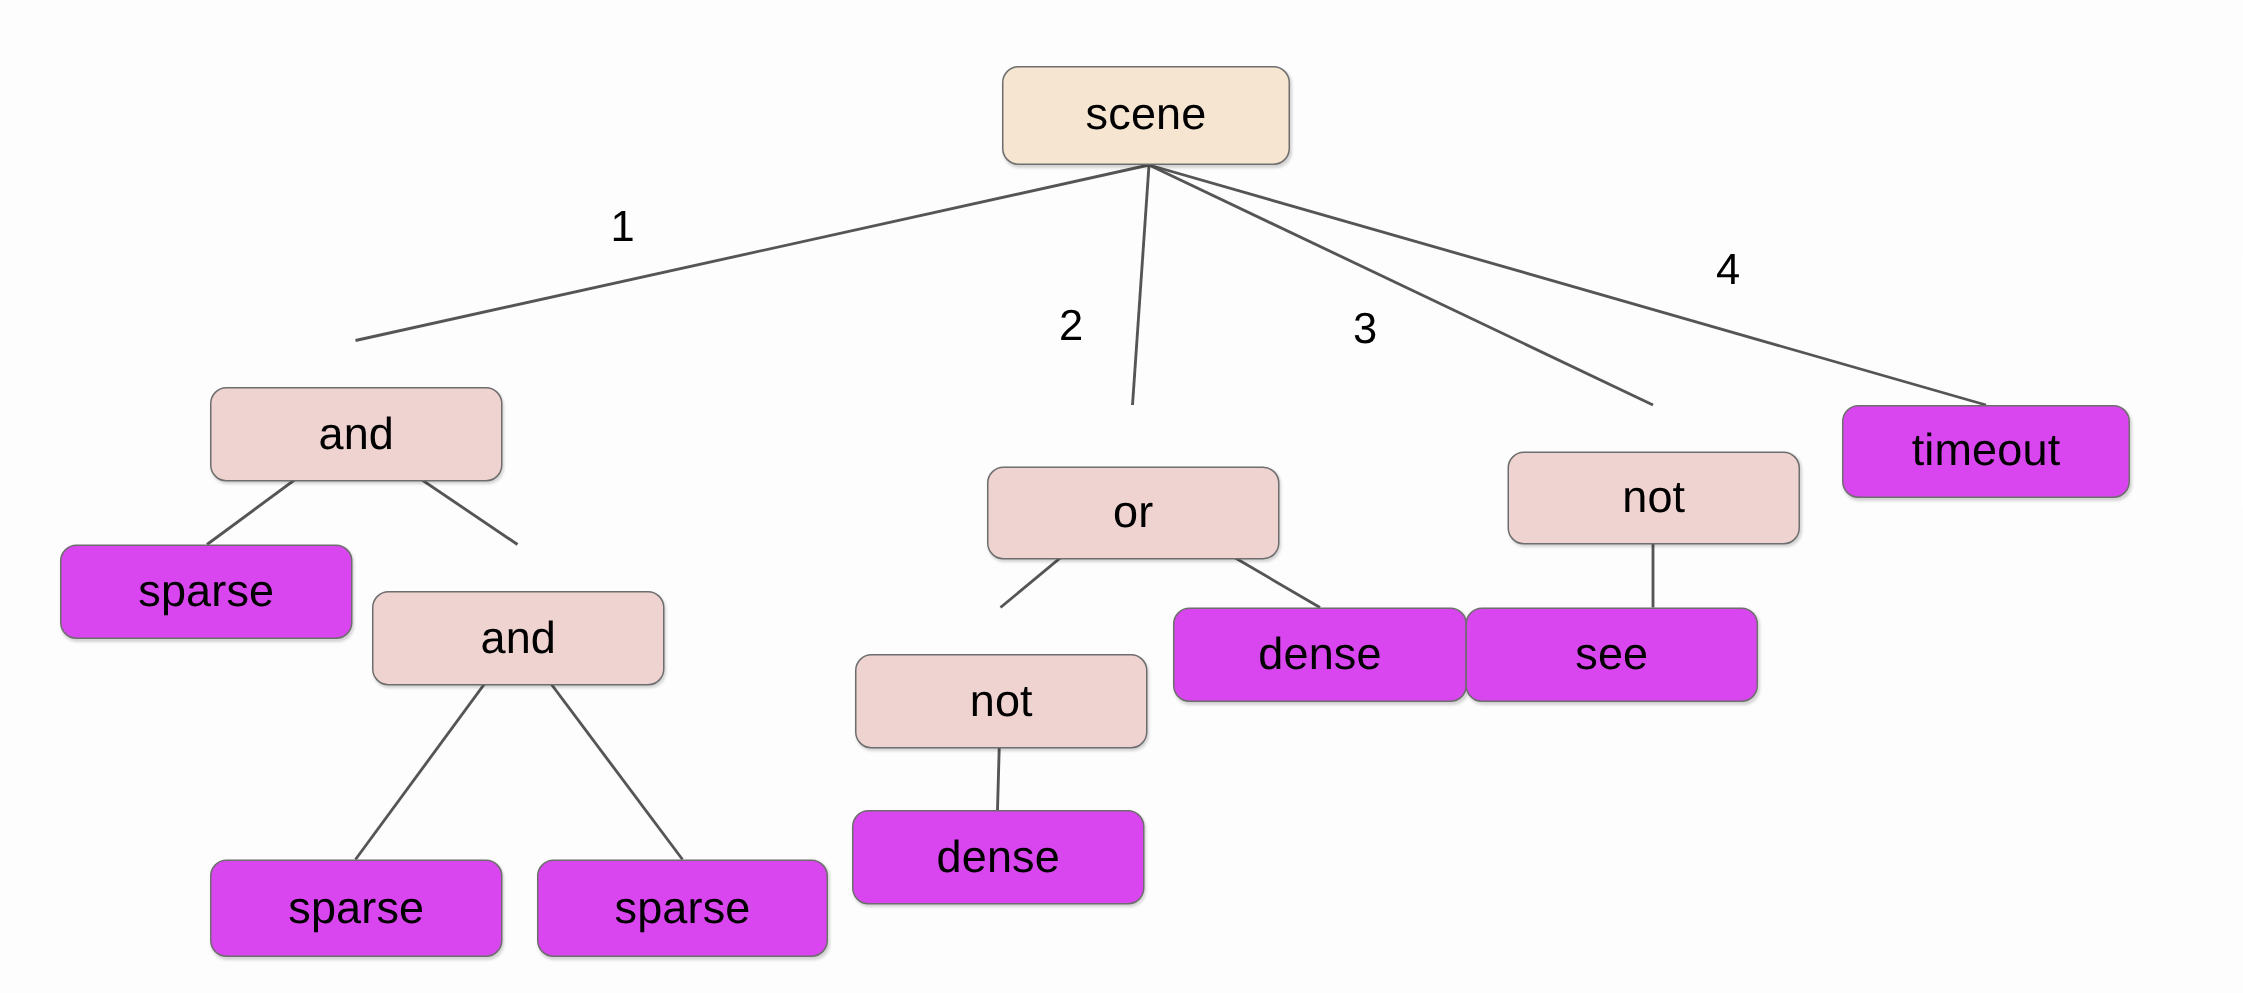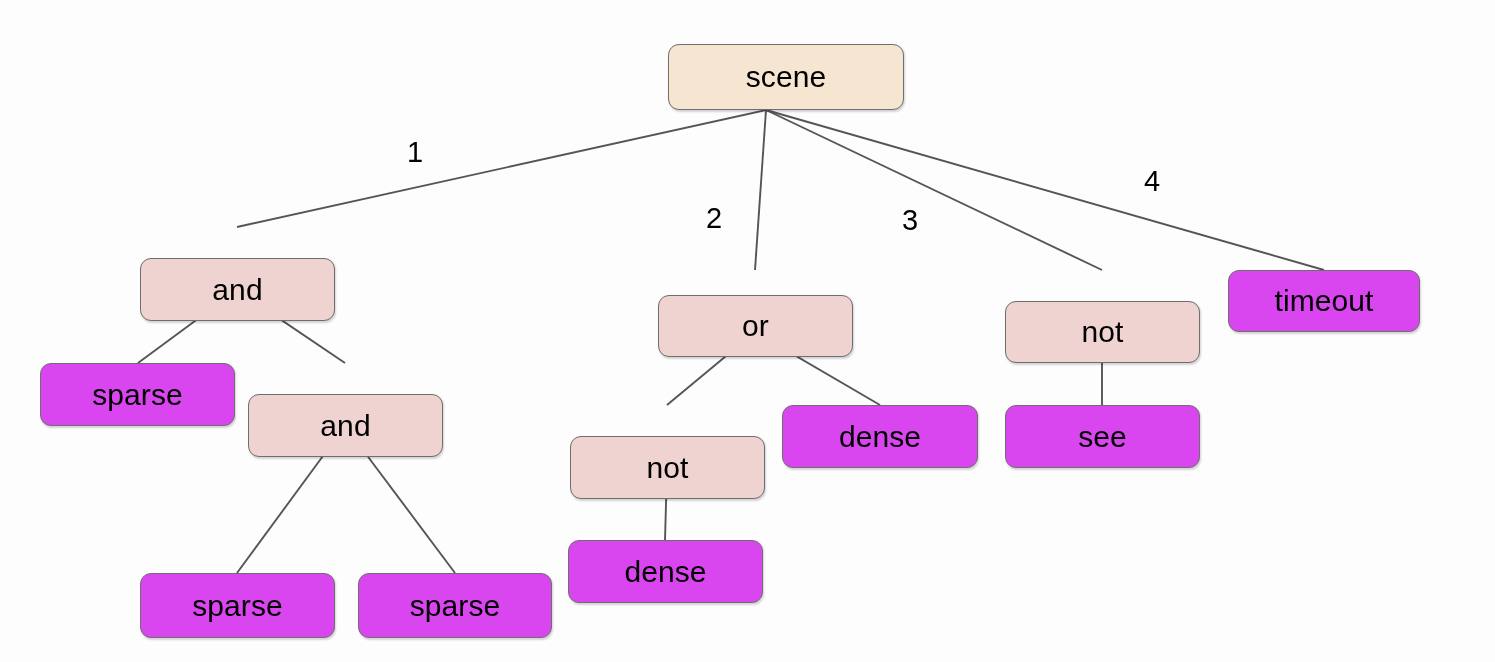--- a/index.html
+++ b/index.html
@@ -63,48 +63,48 @@
       <line x1="237" y1="290" x2="138" y2="363" stroke="#555555" stroke-width="1.9"></line>
       <line x1="237" y1="290" x2="345" y2="363" stroke="#555555" stroke-width="1.9"></line>
       <line x1="345" y1="426" x2="237" y2="573" stroke="#555555" stroke-width="1.9"></line>
       <line x1="345" y1="426" x2="455" y2="573" stroke="#555555" stroke-width="1.9"></line>
       <line x1="755" y1="332" x2="667" y2="405" stroke="#555555" stroke-width="1.9"></line>
       <line x1="755" y1="332" x2="880" y2="405" stroke="#555555" stroke-width="1.9"></line>
       <line x1="667" y1="468" x2="665" y2="540" stroke="#555555" stroke-width="1.9"></line>
       <line x1="1102" y1="332" x2="1102" y2="405" stroke="#555555" stroke-width="1.9"></line>
     </svg>
   <div id="node-layer">
-      <div class="tree-node fill-root" style="left: 668px; top: 44px; width: 236px; height: 66px; align-items: center;">
+      <div class="tree-node fill-root" style="left: 668px; top: 44px; width: 192px; height: 66px; align-items: center;">
         <span>scene</span>
       </div>
       <div class="tree-node fill-operator" style="left: 140px; top: 227px; width: 195px; height: 63px;">
         <span>and</span>
       </div>
-      <div class="tree-node fill-operator" style="left: 658px; top: 264px; width: 195px; height: 62px;">
+      <div class="tree-node fill-operator" style="left: 658px; top: 280px; width: 195px; height: 62px;">
         <span>or</span>
       </div>
       <div class="tree-node fill-operator" style="left: 1005px; top: 270px; width: 195px; height: 62px;">
         <span>not</span>
       </div>
       <div class="tree-node fill-leaf" style="left: 1228px; top: 270px; width: 192px; height: 62px;">
         <span>timeout</span>
       </div>
       <div class="tree-node fill-leaf" style="left: 40px; top: 363px; width: 195px; height: 63px;">
         <span>sparse</span>
       </div>
       <div class="tree-node fill-operator" style="left: 248px; top: 363px; width: 195px; height: 63px;">
         <span>and</span>
       </div>
       <div class="tree-node fill-operator" style="left: 570px; top: 405px; width: 195px; height: 63px;">
         <span>not</span>
       </div>
       <div class="tree-node fill-leaf" style="left: 782px; top: 405px; width: 196px; height: 63px;">
         <span>dense</span>
       </div>
-      <div class="tree-node fill-leaf" style="left: 1005px; top: 405px; width: 195px; height: 63px;">
+      <div class="tree-node fill-leaf" style="left: 977px; top: 405px; width: 195px; height: 63px;">
         <span>see</span>
       </div>
       <div class="tree-node fill-leaf" style="left: 568px; top: 540px; width: 195px; height: 63px;">
         <span>dense</span>
       </div>
       <div class="tree-node fill-leaf" style="left: 140px; top: 573px; width: 195px; height: 65px;">
         <span>sparse</span>
       </div>
       <div class="tree-node fill-leaf" style="left: 358px; top: 573px; width: 194px; height: 65px;">
         <span>sparse</span>

